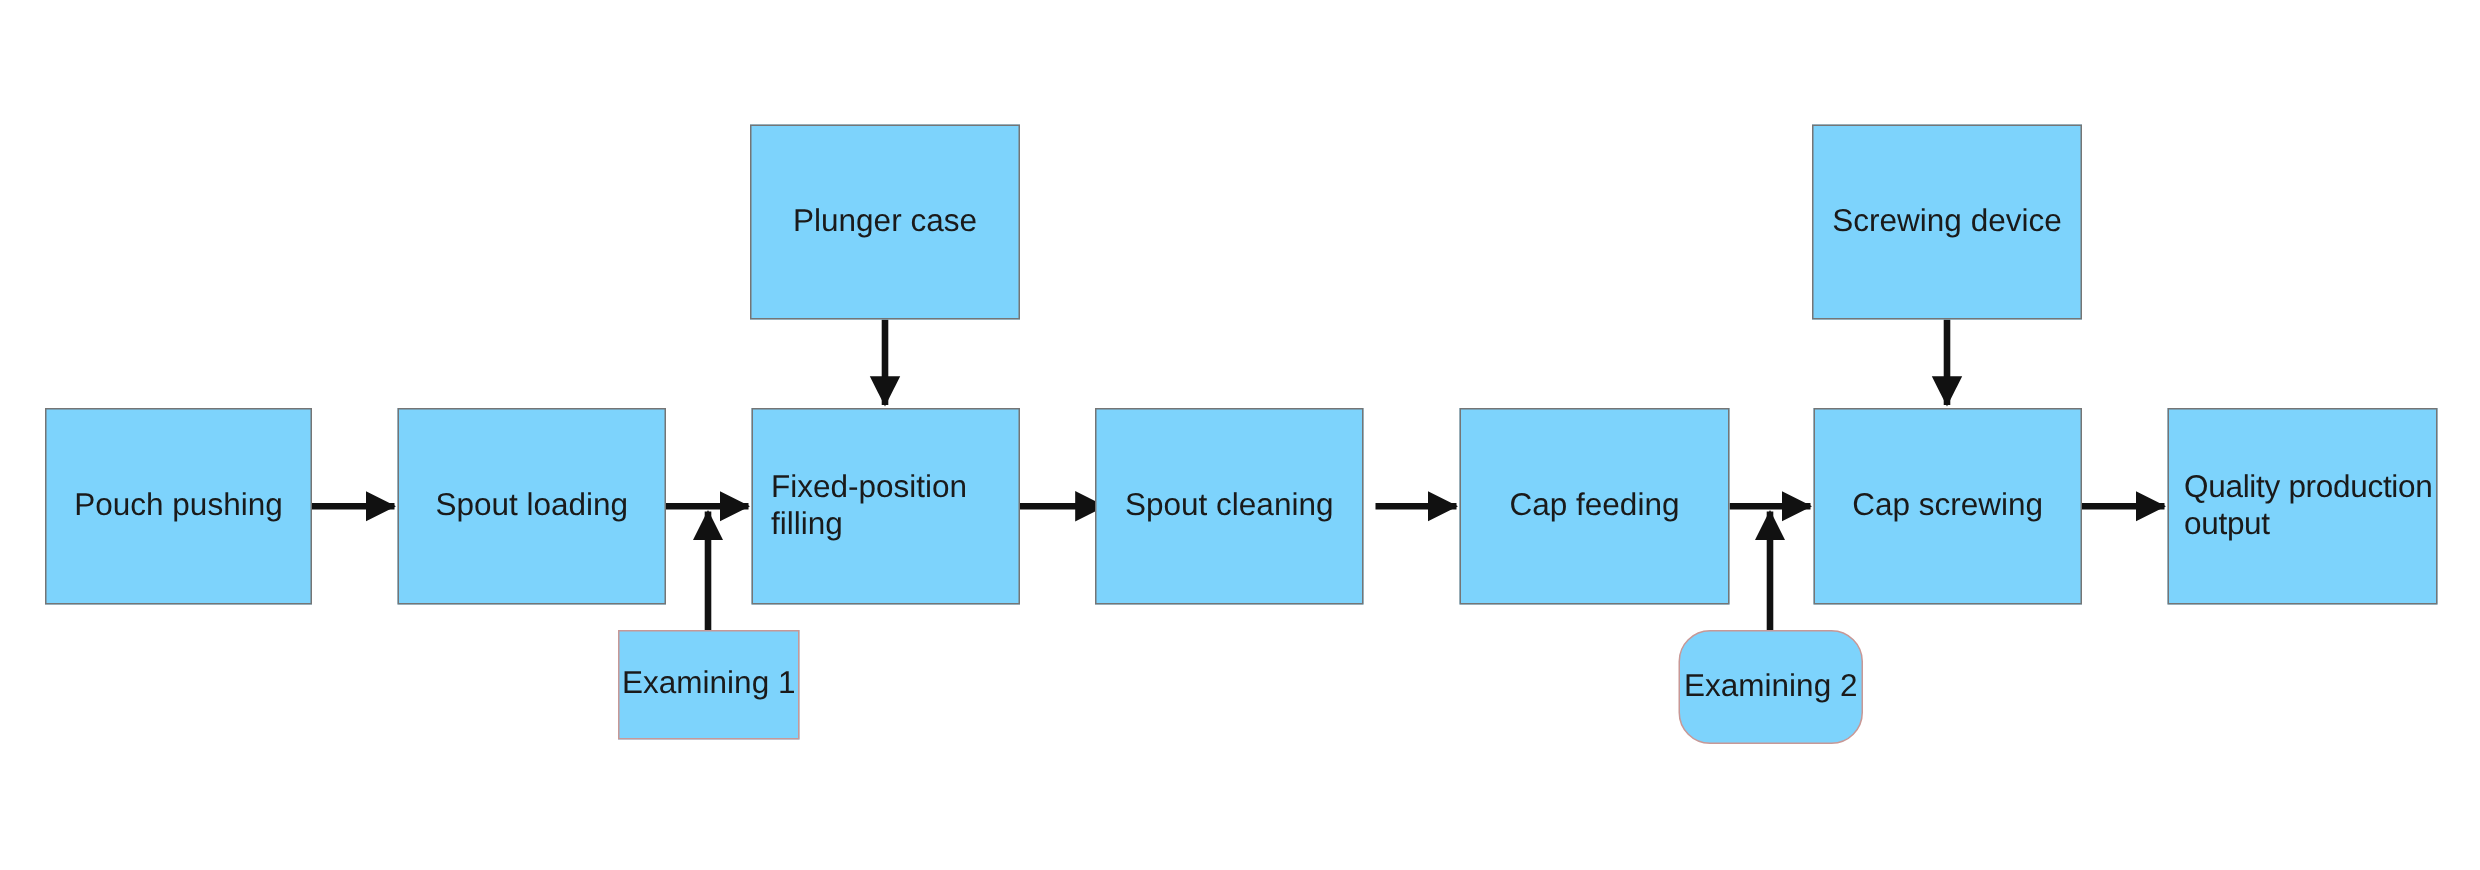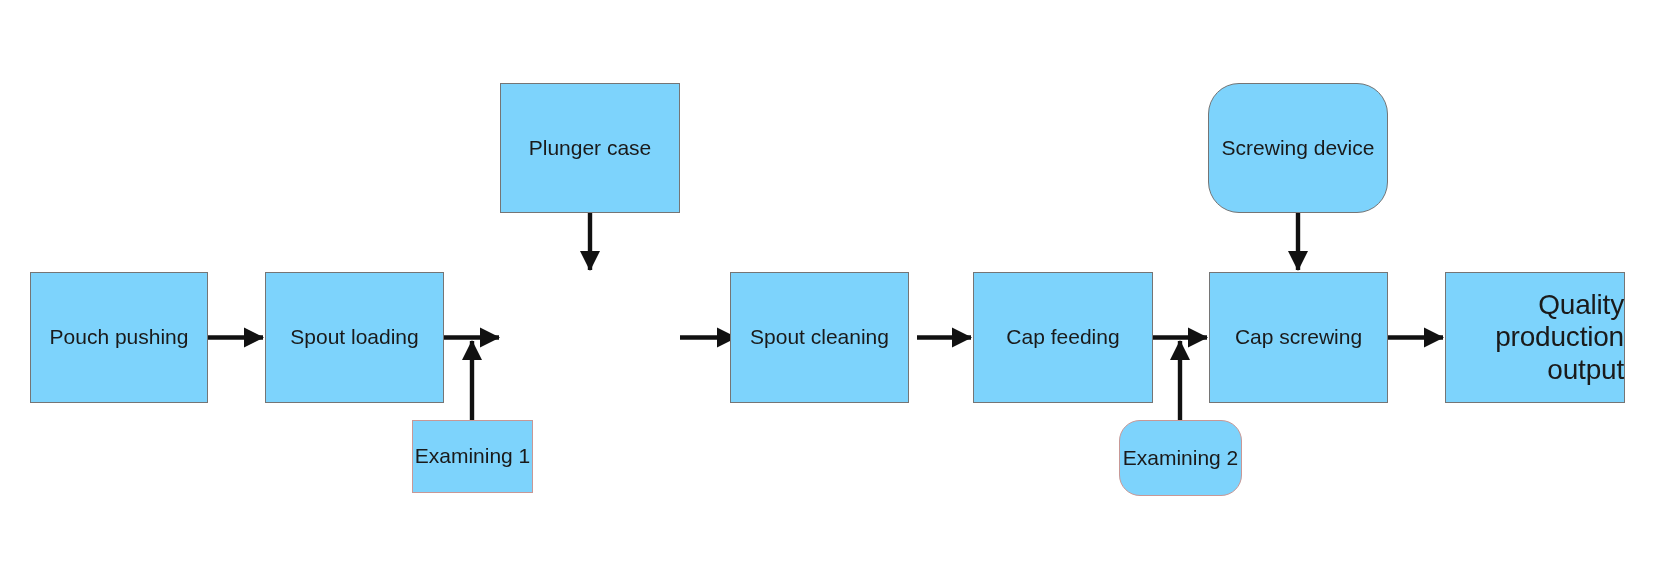--- a/index.html
+++ b/index.html
@@ -46,25 +46,25 @@
   .node--examining {
     border: 1.5px solid var(--examining-border, #c89896);
   }
   
   #n-pouch-pushing   { left: 30px;   top: 272px; width: 178px; height: 131px; }
   #n-pouch-loading   { left: 265px;  top: 272px; width: 179px; height: 131px; }
   #n-fixed-filling   { left: 501px;  top: 272px; width: 179px; height: 131px; padding-left: 12px; }
   #n-spout-cleaning  { left: 730px;  top: 272px; width: 179px; height: 131px; }
   #n-cap-feeding     { left: 973px;  top: 272px; width: 180px; height: 131px; }
   #n-cap-screwing    { left: 1209px; top: 272px; width: 179px; height: 131px; }
-  #n-quality-output  { left: 1445px; top: 272px; width: 180px; height: 131px; padding-left: 22px;
-                       font-size: 28px; letter-spacing: -0.2px; text-align: right; }
+  #n-quality-output  { left: 1445px; top: 272px; width: 180px; height: 131px; padding-left: 10px;
+                       font-size: 21px; letter-spacing: -0.2px; }
   
   #n-plunger-case    { left: 500px;  top: 83px;  width: 180px; height: 130px; }
-  #n-screwing-device { left: 1208px; top: 83px;  width: 180px; height: 130px; border-radius: 31px; }
+  #n-screwing-device { left: 1208px; top: 83px;  width: 180px; height: 130px; }
   
   #n-examining-1     { left: 412px;  top: 420px; width: 121px; height: 73px; }
   #n-examining-2     { left: 1119px; top: 420px; width: 123px; height: 76px; border-radius: 21px; }
 </style>
 </head>
 <body>
 
 <div id="canvas" style="background: rgb(255, 255, 255);">
 
   <svg id="arrow-layer" width="1653" height="580" viewBox="0 0 1653 580">
@@ -82,20 +82,22 @@
     <line x1="590" y1="213" x2="590" y2="270" marker-end="url(#ah)"></line>
     <line x1="1298" y1="213" x2="1298" y2="270" marker-end="url(#ah)"></line>
     <line x1="472" y1="420" x2="472" y2="341" marker-end="url(#ah)"></line>
     <line x1="1180" y1="420" x2="1180" y2="341" marker-end="url(#ah)"></line>
   </svg>
 
   <div class="node" id="n-pouch-pushing">Pouch pushing</div>
 
   <div class="node" id="n-pouch-loading">Spout loading</div>
 
+  <div class="node node--left" id="n-fixed-filling">Fixed-position
+filling</div>
 
   <div class="node" id="n-spout-cleaning">Spout cleaning</div>
 
   <div class="node" id="n-cap-feeding">Cap feeding</div>
 
   <div class="node" id="n-cap-screwing">Cap screwing</div>
 
   <div class="node node--left" id="n-quality-output">Quality production
 output</div>
 

